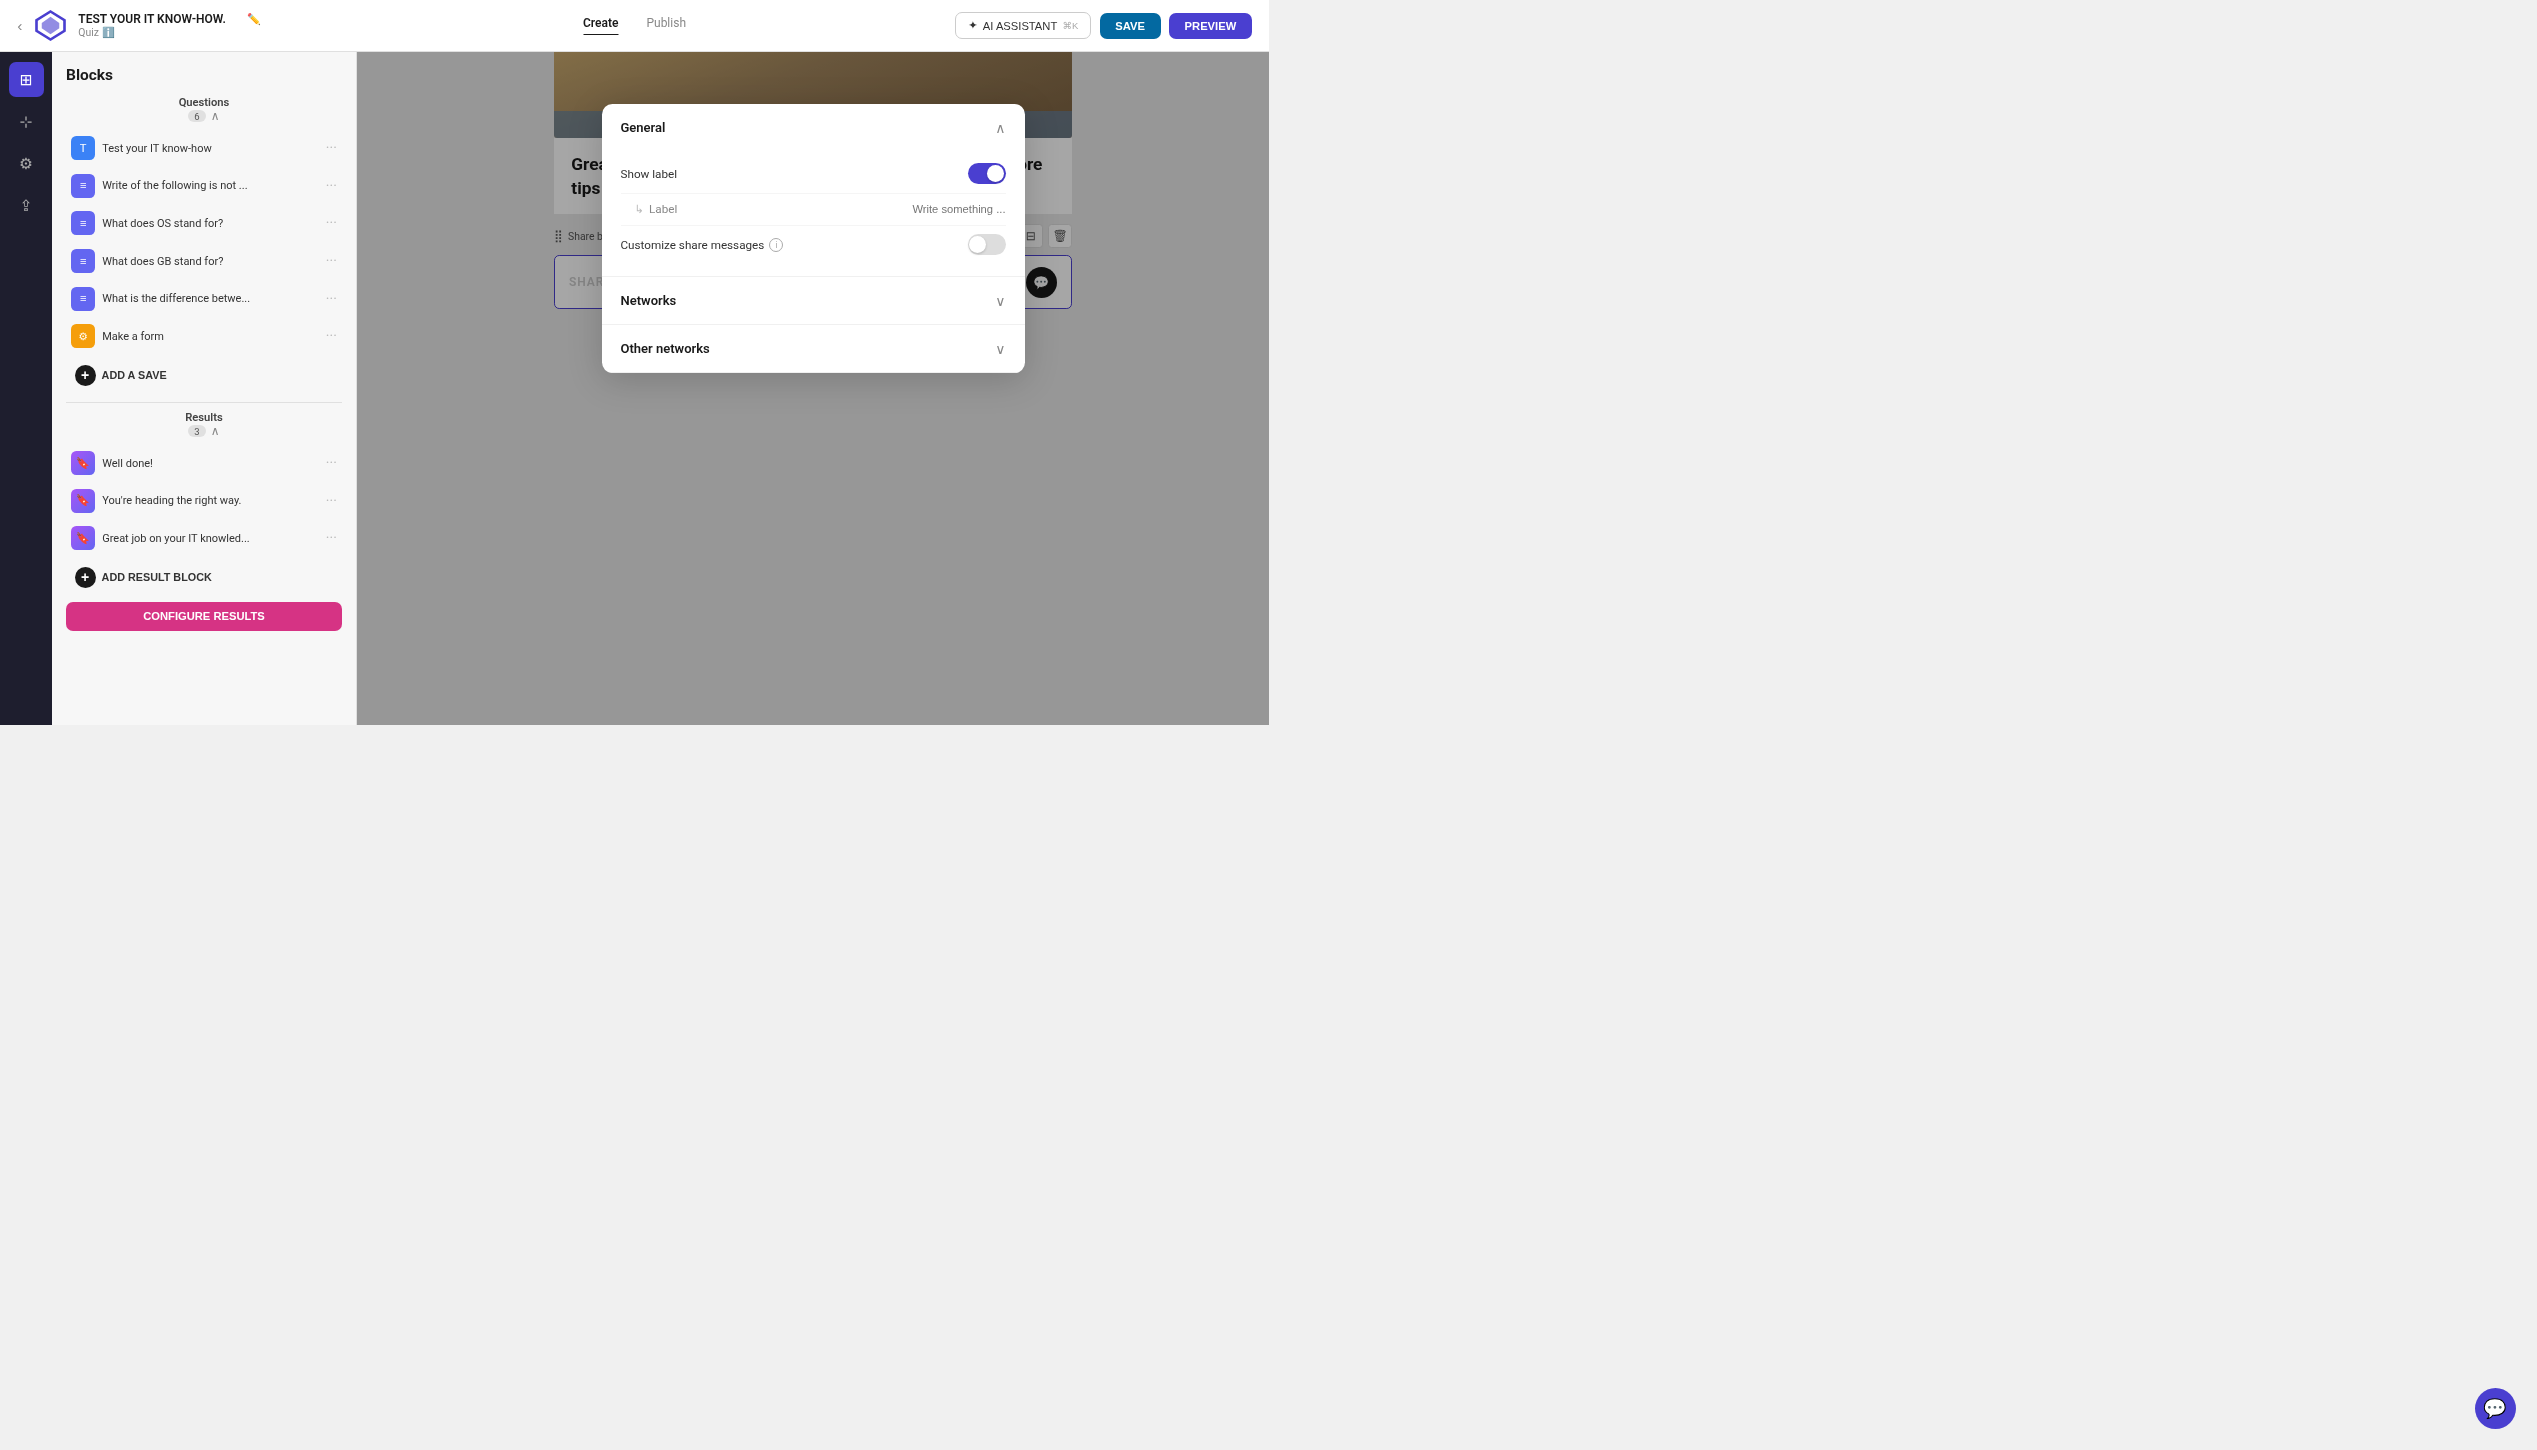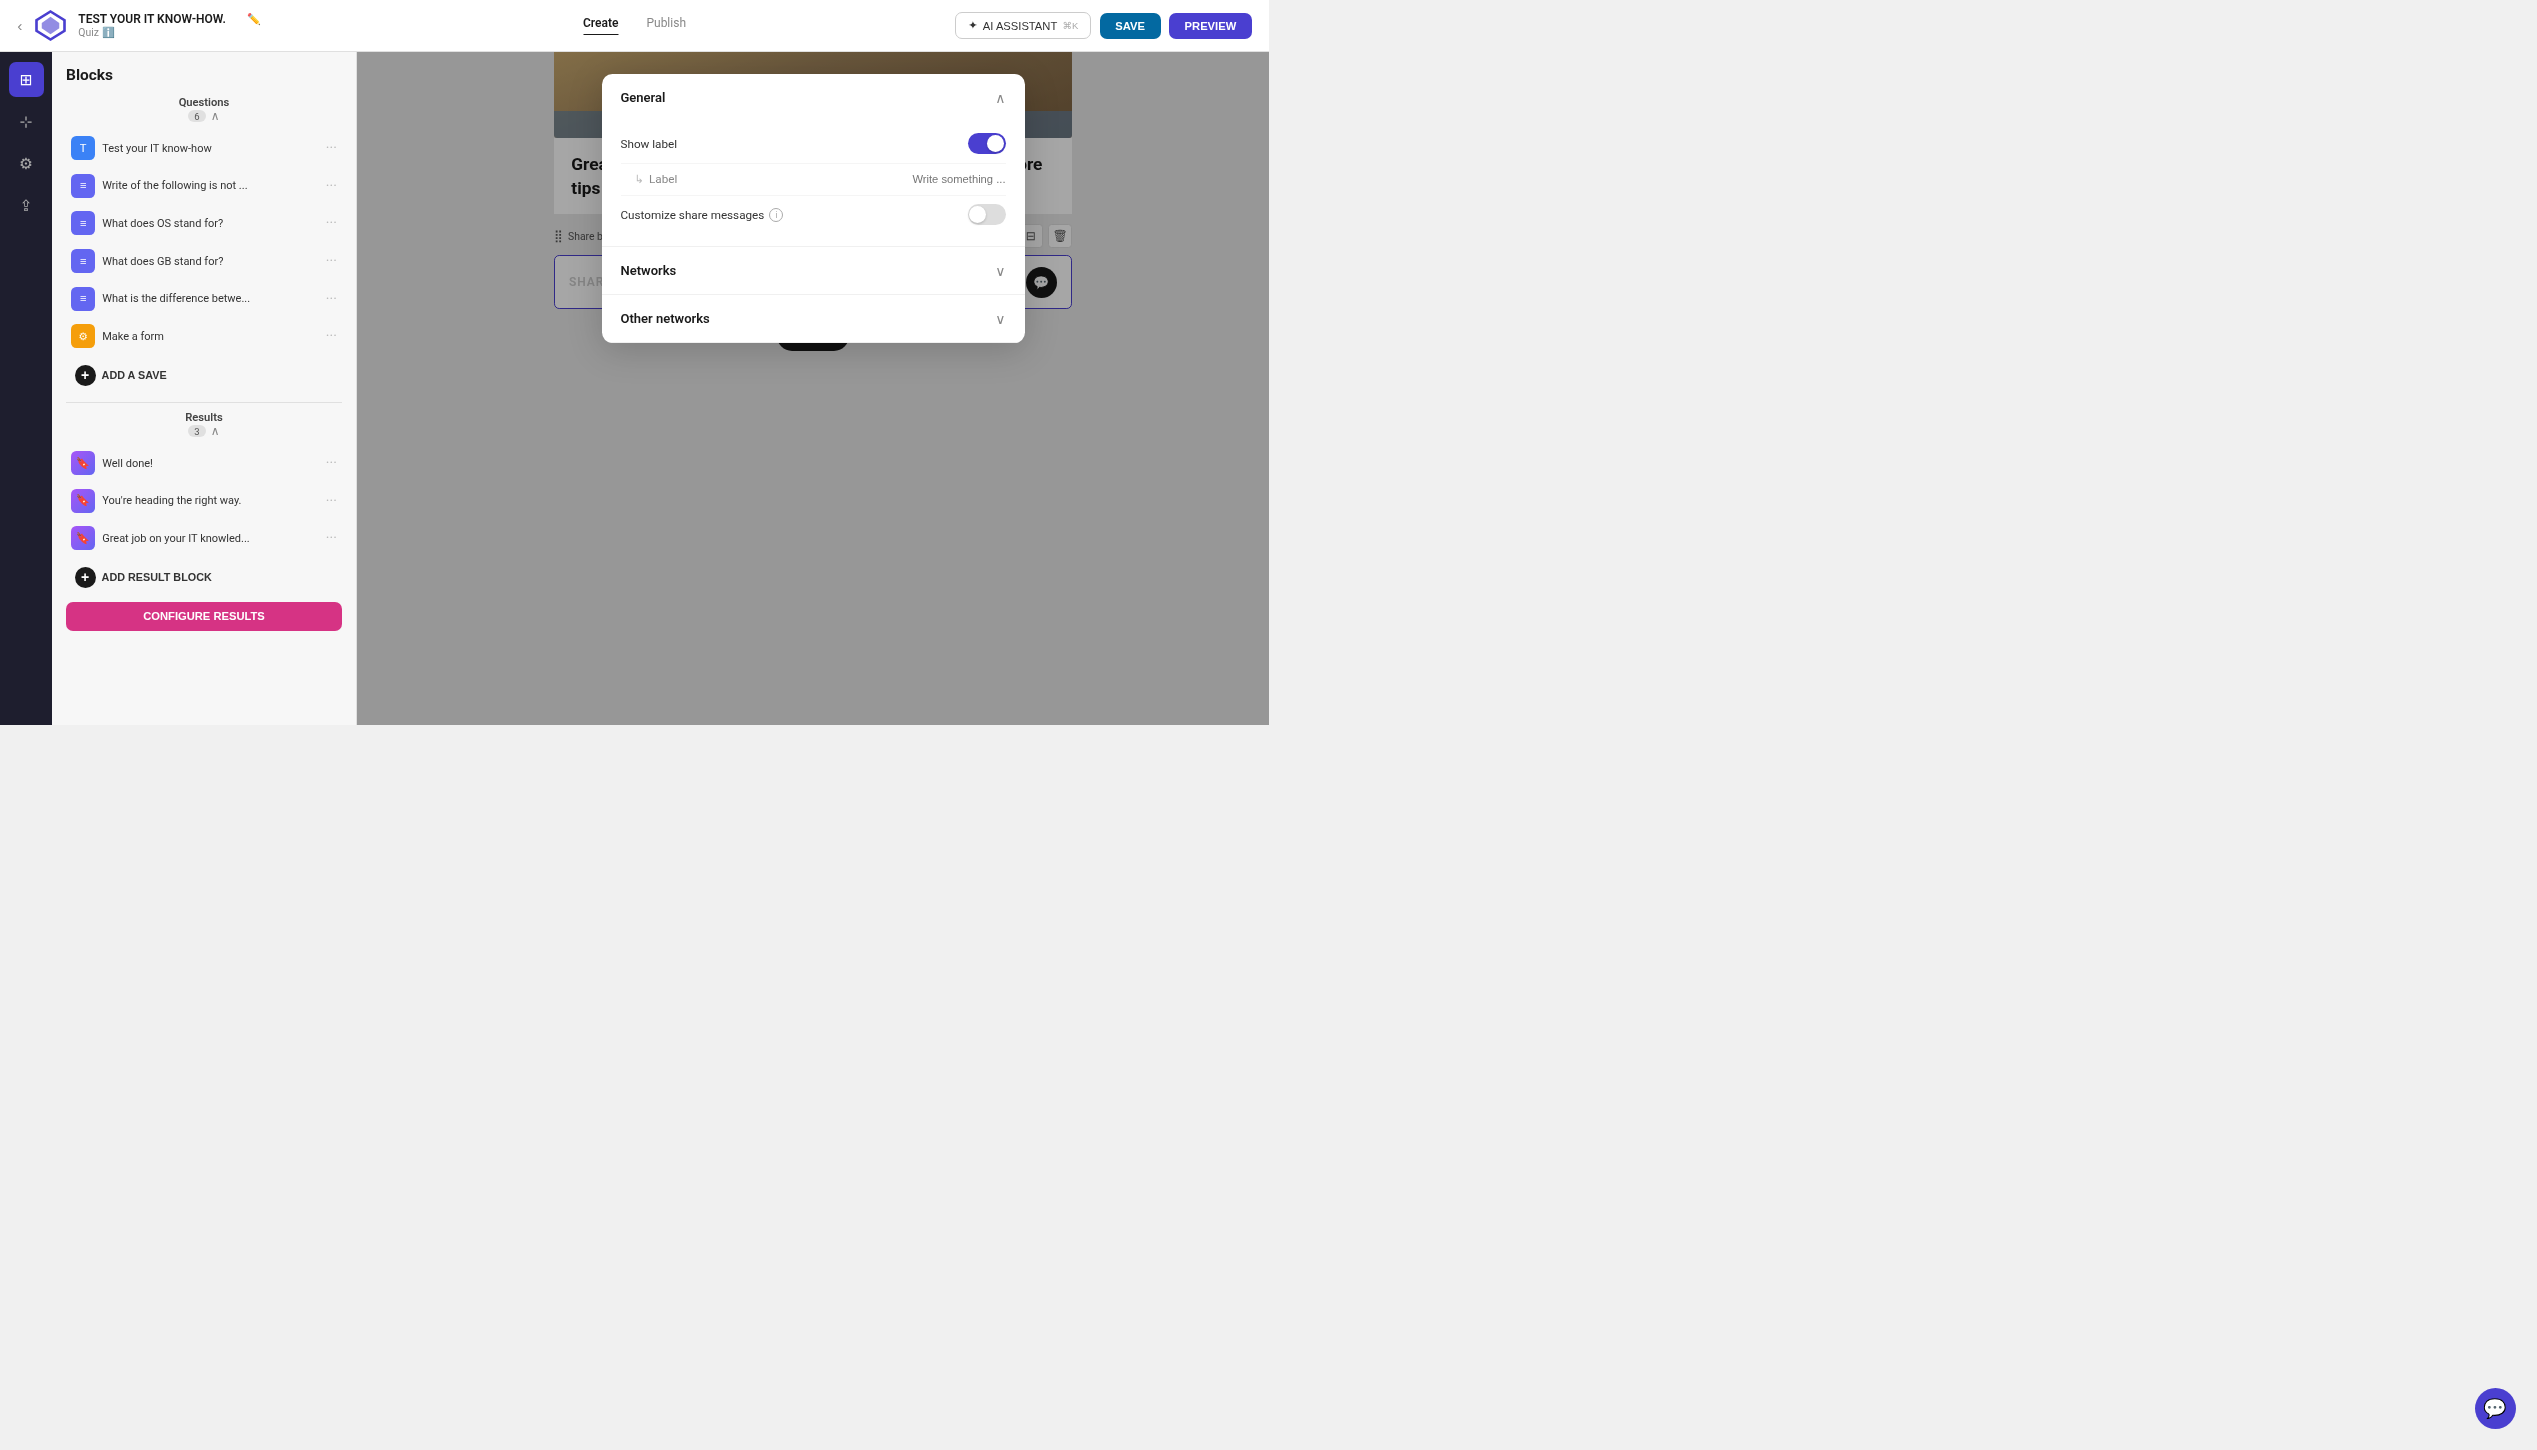--- a/index.html
+++ b/index.html
@@ -421,21 +421,21 @@
 
     
     .overlay {
       position: absolute;
       top: 0; left: 0; right: 0; bottom: 0;
       background: rgba(0,0,0,0.35);
       z-index: 50;
       display: flex;
       align-items: flex-start;
       justify-content: center;
-      padding-top: 22px;
+      padding-top: 52px;
     }
 
     
     .modal {
       background: #fff;
       border-radius: 10.4px;
       width: 423px;
       box-shadow: 0 7px 35px rgba(0,0,0,0.18);
       overflow: hidden;
     }

